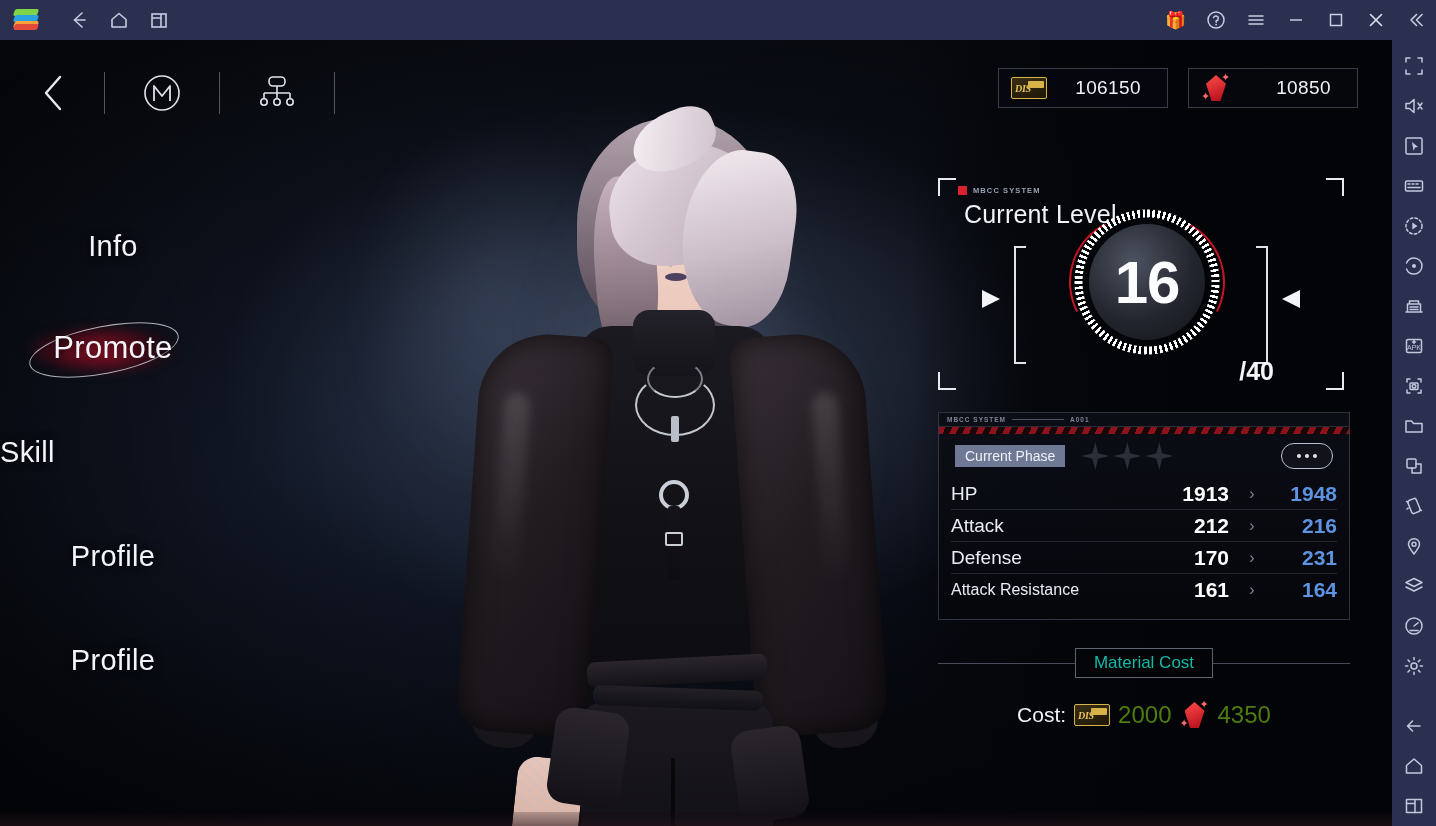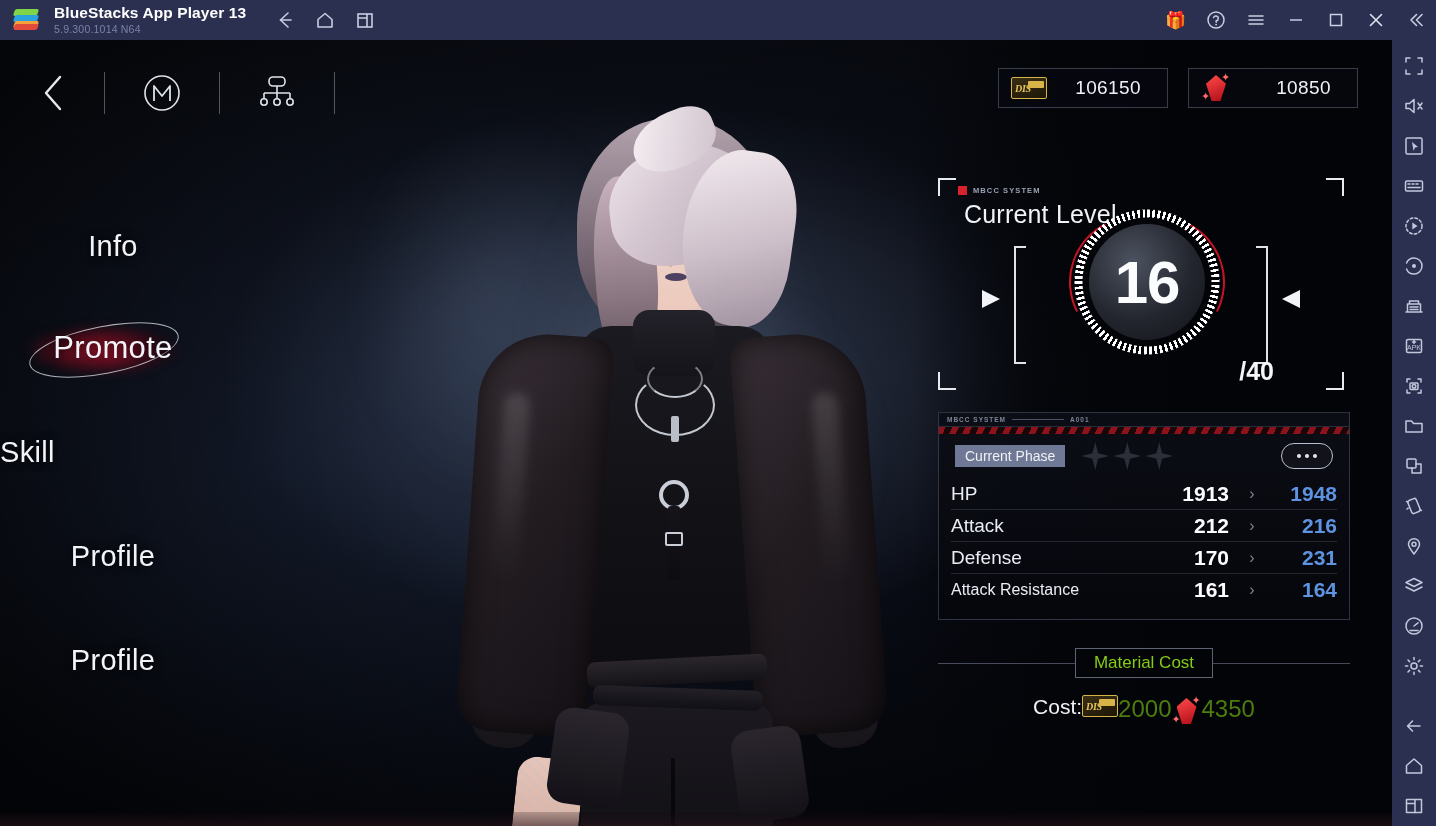--- a/index.html
+++ b/index.html
@@ -232,23 +232,23 @@
   .srow:last-child { border-bottom:0; }
   .s-name { color:#e9ecf3; font-size:19px; flex:1; }
   .s-name.sm { font-size:16px; }
   .s-cur { color:#fdfdff; font-size:21px; font-weight:bold; width:96px; text-align:right; }
   .s-arrow { color:#7a8296; font-size:16px; width:46px; text-align:center; }
   .s-new { color:#5d93e0; font-size:21px; font-weight:bold; width:62px; text-align:right; }
 
   
   .mat-head { position:absolute; left:938px; top:608px; width:412px; display:flex; align-items:center; }
   .mat-line { flex:1; height:1px; background:rgba(150,160,185,.45); }
-  .mat-box { border:1px solid rgba(170,180,205,.55); padding:4px 18px; color:#84cc16; font-size:17px; }
+  .mat-box { border:1px solid rgba(170,180,205,.55); padding:4px 18px; color:#14b8a6; font-size:17px; }
   .cost-row { position:absolute; left:938px; top:655px; width:412px; height:40px;
-    display:flex; align-items:flex-start; justify-content:center; }
+    display:flex; align-items:center; justify-content:center; gap:8px; }
   .cost-lab { color:#f0f2f8; font-size:21px; }
   .cost-val { color:#4d7c0f; font-size:24px; }
 
   
   .lvlup { position:absolute; left:1018px; top:720px; width:246px; height:55px;
     background:linear-gradient(180deg,#c10f22,#8d0b18);
     display:flex; align-items:center; justify-content:center;
     color:#fff; font-size:29px; font-family:"Liberation Serif", serif; letter-spacing:.5px;
     box-shadow:0 0 22px rgba(180,12,30,.45); }
   .bottom-strip { position:absolute; left:0; bottom:0; width:1392px; height:14px;
@@ -258,24 +258,20 @@
 <body>
 
 <div id="app">
 
   <div class="titlebar">
     <div class="bs-logo">
       <i></i>
         <i></i>
         <i></i>
         <i></i>
-    </div>
-    <div class="title-block">
-      <div class="title-main">BlueStacks App Player 13</div>
-      <div class="title-sub">5.9.300.1014  N64</div>
     </div>
 
     <div class="nav-btns">
       <div class="g-icon">
         <svg width="22" height="22" viewBox="0 0 22 22">
             <path d="M14 4 L6.5 11 L14 18" fill="none" stroke="#c8cde0" stroke-width="1.6" stroke-linecap="round" stroke-linejoin="round"></path>
             <path d="M6.5 11 H17" fill="none" stroke="#c8cde0" stroke-width="1.6" stroke-linecap="round"></path>
           </svg>
       </div>
       <div class="g-icon">

